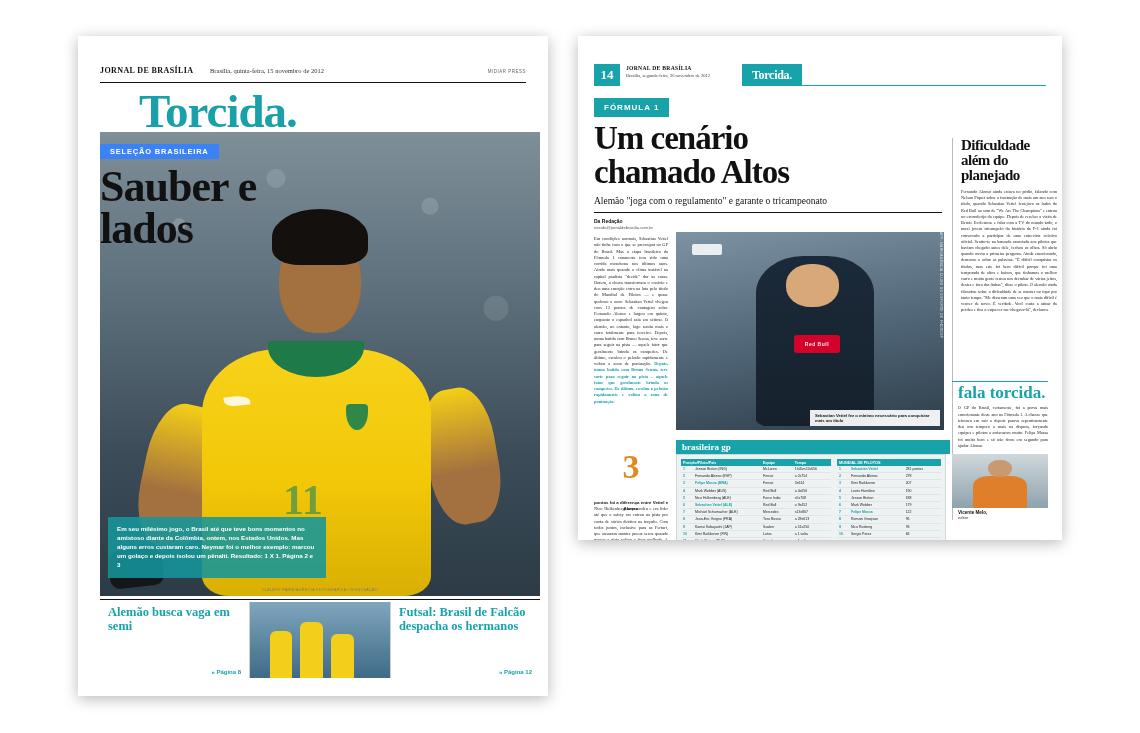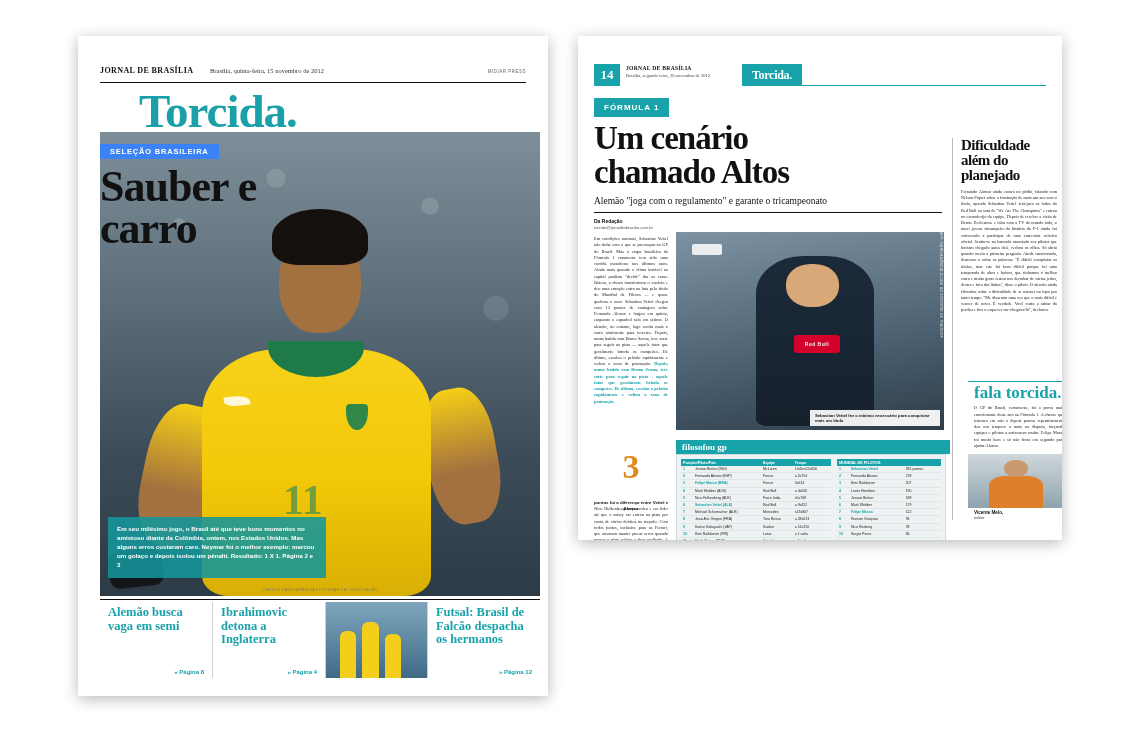--- a/index.html
+++ b/index.html
@@ -301,21 +301,21 @@
   }
   #page-right .rail-title{
     font-family:"Liberation Serif",serif;font-weight:bold;font-size:15px;
     line-height:1.0;color:#111;letter-spacing:-.5px;
   }
   #page-right .rail-body{
     margin-top:6px;font-family:"Liberation Serif",serif;font-size:4.3px;
     line-height:1.45;text-align:justify;color:#1a1a1a;
   }
   #page-right .fala{
-    position:absolute;left:374px;bottom:20px;width:96px;padding-left:16px;
+    position:absolute;left:374px;bottom:20px;width:96px;
   }
   #page-right .fala-bar{
     background:#18a2aa;height:1.4px;width:100%;
   }
   #page-right .fala-title{
     font-family:"Liberation Serif",serif;font-weight:bold;font-size:17px;
     color:#18a2aa;line-height:.95;margin:3px 0 4px 6px;
   }
   #page-right .fala-body{
     font-family:"Liberation Serif",serif;font-size:4.3px;line-height:1.45;
@@ -368,35 +368,31 @@
         <div class="head"></div>
         <div class="hair"></div>
       </div>
       <div class="glove"></div>
       <div class="photo-credit">CLAUDIO PARIS/AGÊNCIA FOTOGRÁFICA / DIVULGAÇÃO</div>
     </div>
 
     <div class="kicker">SELEÇÃO BRASILEIRA</div>
     <div class="headline">
       <div>Sauber e</div>
-      <div>carro</div>
+      <div>lados</div>
     </div>
 
     <div class="caption-box">Em seu milésimo jogo, o Brasil até que teve bons momentos no amistoso diante da Colômbia, ontem, nos Estados Unidos. Mas alguns erros custaram caro. Neymar foi o melhor exemplo: marcou um golaço e depois isolou um pênalti. Resultado: 1 X 1. Página 2 e 3</div>
 
     <div class="bottom-rule"></div>
 
     <div class="bottom-strip">
       <div class="bcell">
         <div class="btitle">Alemão busca vaga em semi</div>
         <div class="bpage">» Página 8</div>
-      </div>
-      <div class="bcell">
-        <div class="btitle">Ibrahimovic detona a Inglaterra</div>
-        <div class="bpage">» Página 4</div>
       </div>
       <div class="bphoto">
         <div class="f" style="left:14%;width:16%;height:62%;"></div>
         <div class="f" style="left:36%;width:16%;height:74%;"></div>
         <div class="f" style="left:58%;width:16%;height:58%;"></div>
       </div>
       <div class="bcell">
         <div class="btitle">Futsal: Brasil de Falcão despacha os hermanos</div>
         <div class="bpage">» Página 12</div>
       </div>
@@ -441,21 +437,21 @@
       <div class="rp-sponsor"></div>
       <div class="rp-driver"></div>
       <div class="rp-face"></div>
       <div class="rp-bull">
           <span>Red Bull</span>
         </div>
       <div class="credit">AFP: MARK/AGÊNCIA CLUBE DO ESPORTE DE PHOTOSP</div>
       <div class="cap">Sebastian Vettel fez o mínimo necessário para conquistar mais um título</div>
     </div>
 
-    <div class="resultbar">filosofou gp</div>
+    <div class="resultbar">brasileira gp</div>
     <div class="resultbox">
       <div class="tblA">
         <table>
           <thead>
               <tr>
             <th colspan="2">Posição/Piloto/País</th>
             <th>Equipe</th>
             <th>Tempo</th>
           </tr>
             </thead>

